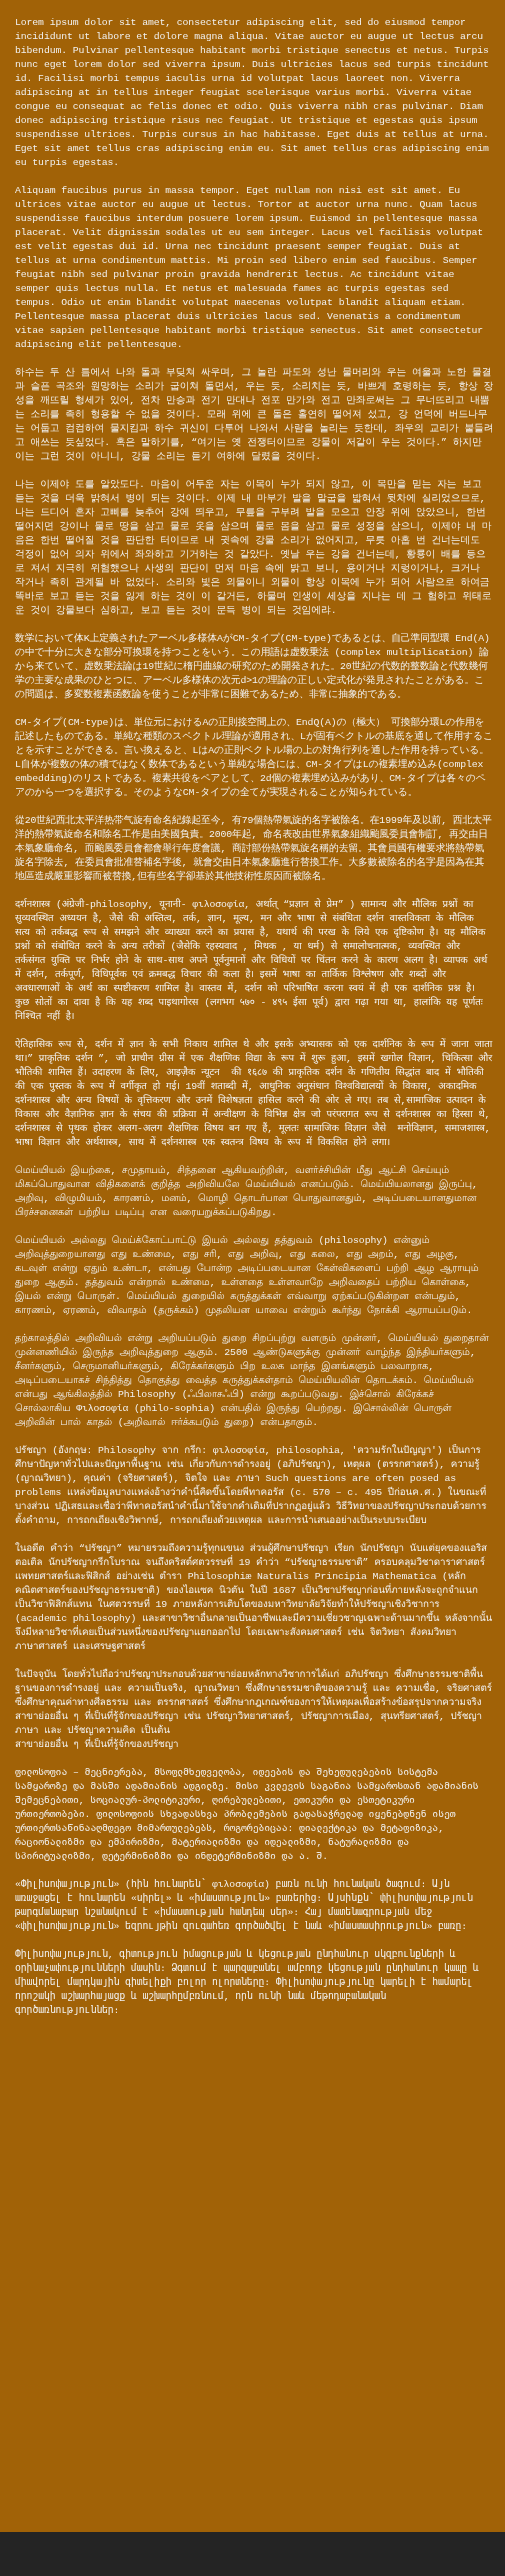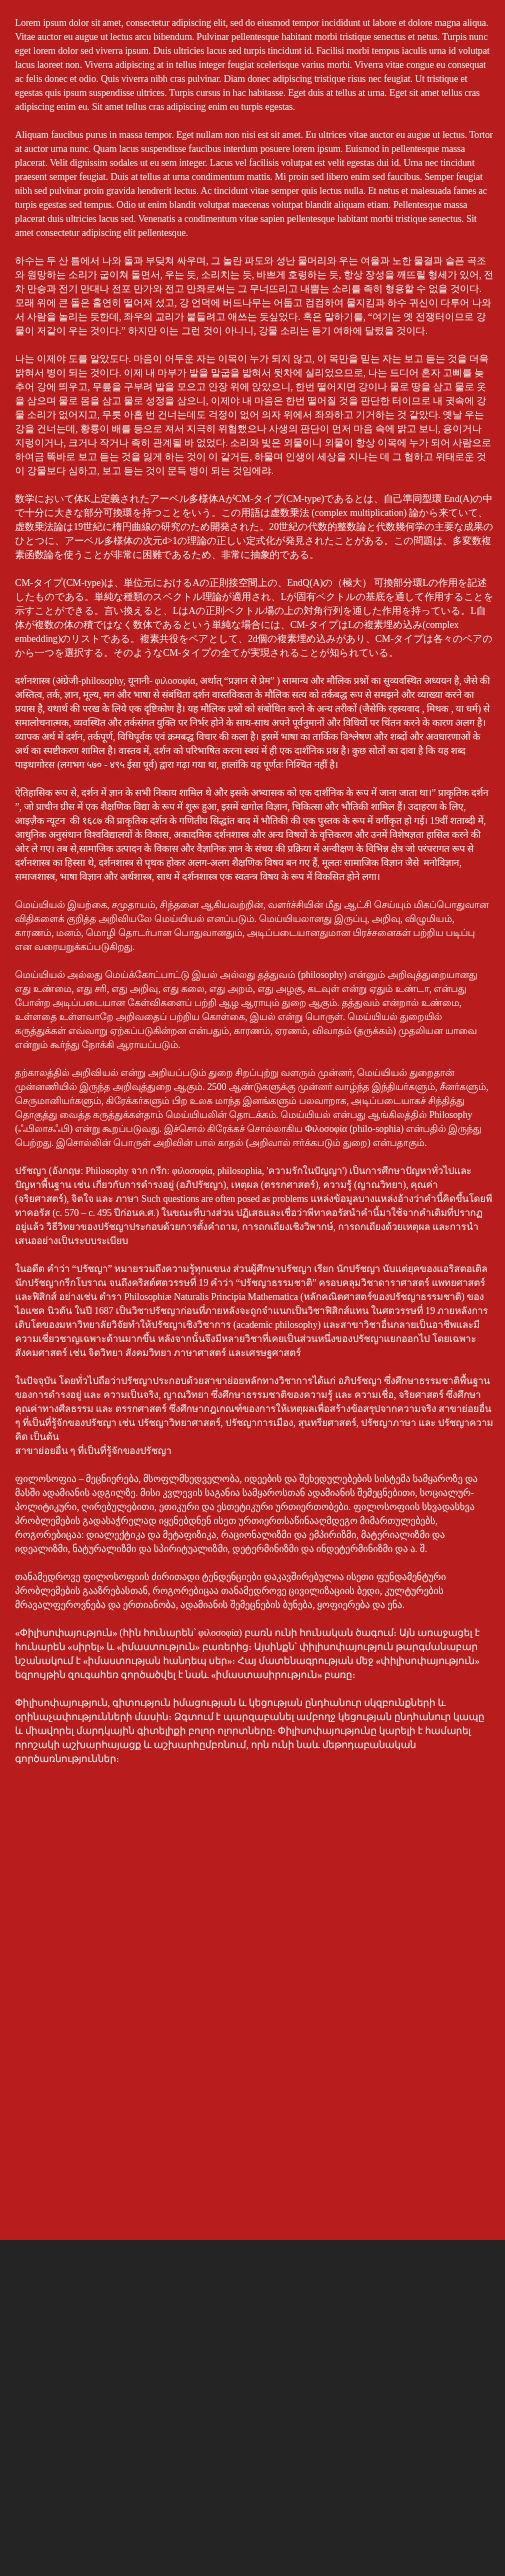--- a/index.html
+++ b/index.html
@@ -1,25 +1,25 @@
 <!DOCTYPE html>
 <html style="font-size:10px"><head>
 <meta charset="utf-8">
 <style>
   html, body { margin: 0; padding: 0; }
   body { background: #242424; }
   .page {
     position: relative;
     width: 505px;
-    height: 2240px;
-    background: #b91c1c;
+    height: 2532px;
+    background: #a16207;
     box-sizing: border-box;
     padding: 16.4px 11.4px 0 15px;
     overflow: hidden;
-    font-family: Liberation Serif, serif;
+    font-family: Liberation Mono, monospace;
   }
   .para {
     margin: 0 0 14px 0;
     color: #f1f1f1;
     font-size: 9.8px;
     line-height: 14px;
     letter-spacing: -0.1px;
     white-space: pre-wrap;
     text-align: left;
   }
@@ -27,27 +27,27 @@
 </head>
 <body>
 
 <div class="page">
   <p class="para" lang="en">Lorem ipsum dolor sit amet, consectetur adipiscing elit, sed do eiusmod tempor incididunt ut labore et dolore magna aliqua. Vitae auctor eu augue ut lectus arcu bibendum. Pulvinar pellentesque habitant morbi tristique senectus et netus. Turpis nunc eget lorem dolor sed viverra ipsum. Duis ultricies lacus sed turpis tincidunt id. Facilisi morbi tempus iaculis urna id volutpat lacus laoreet non. Viverra adipiscing at in tellus integer feugiat scelerisque varius morbi. Viverra vitae congue eu consequat ac felis donec et odio. Quis viverra nibh cras pulvinar. Diam donec adipiscing tristique risus nec feugiat. Ut tristique et egestas quis ipsum suspendisse ultrices. Turpis cursus in hac habitasse. Eget duis at tellus at urna. Eget sit amet tellus cras adipiscing enim eu. Sit amet tellus cras adipiscing enim eu turpis egestas.</p>
   <p class="para" lang="en">Aliquam faucibus purus in massa tempor. Eget nullam non nisi est sit amet. Eu ultrices vitae auctor eu augue ut lectus. Tortor at auctor urna nunc. Quam lacus suspendisse faucibus interdum posuere lorem ipsum. Euismod in pellentesque massa placerat. Velit dignissim sodales ut eu sem integer. Lacus vel facilisis volutpat est velit egestas dui id. Urna nec tincidunt praesent semper feugiat. Duis at tellus at urna condimentum mattis. Mi proin sed libero enim sed faucibus. Semper feugiat nibh sed pulvinar proin gravida hendrerit lectus. Ac tincidunt vitae semper quis lectus nulla. Et netus et malesuada fames ac turpis egestas sed tempus. Odio ut enim blandit volutpat maecenas volutpat blandit aliquam etiam. Pellentesque massa placerat duis ultricies lacus sed. Venenatis a condimentum vitae sapien pellentesque habitant morbi tristique senectus. Sit amet consectetur adipiscing elit pellentesque.</p>
   <p class="para" lang="ko">하수는 두 산 틈에서 나와 돌과 부딪쳐 싸우며, 그 놀란 파도와 성난 물머리와 우는 여울과 노한 물결과 슬픈 곡조와 원망하는 소리가 굽이쳐 돌면서, 우는 듯, 소리치는 듯, 바쁘게 호령하는 듯, 항상 장성을 깨뜨릴 형세가 있어, 전차 만승과 전기 만대나 전포 만가와 전고 만좌로써는 그 무너뜨리고 내뿜는 소리를 족히 형용할 수 없을 것이다. 모래 위에 큰 돌은 홀연히 떨어져 섰고, 강 언덕에 버드나무는 어둡고 컴컴하여 물지킴과 하수 귀신이 다투어 나와서 사람을 놀리는 듯한데, 좌우의 교리가 붙들려고 애쓰는 듯싶었다. 혹은 말하기를, “여기는 옛 전쟁터이므로 강물이 저같이 우는 것이다.” 하지만 이는 그런 것이 아니니, 강물 소리는 듣기 여하에 달렸을 것이다.</p>
   <p class="para" lang="ko">나는 이제야 도를 알았도다. 마음이 어두운 자는 이목이 누가 되지 않고, 이 목만을 믿는 자는 보고 듣는 것을 더욱 밝혀서 병이 되는 것이다. 이제 내 마부가 발을 말굽을 밟혀서 뒷차에 실리었으므로, 나는 드디어 혼자 고삐를 늦추어 강에 띄우고, 무릎을 구부려 발을 모으고 안장 위에 앉았으니, 한번 떨어지면 강이나 물로 땅을 삼고 물로 옷을 삼으며 물로 몸을 삼고 물로 성정을 삼으니, 이제야 내 마음은 한번 떨어질 것을 판단한 터이므로 내 귓속에 강물 소리가 없어지고, 무릇 아홉 번 건너는데도 걱정이 없어 의자 위에서 좌와하고 기거하는 것 같았다. 옛날 우는 강을 건너는데, 황룡이 배를 등으로 져서 지극히 위험했으나 사생의 판단이 먼저 마음 속에 밝고 보니, 용이거나 지렁이거나, 크거나 작거나 족히 관계될 바 없었다. 소리와 빛은 외물이니 외물이 항상 이목에 누가 되어 사람으로 하여금 똑바로 보고 듣는 것을 잃게 하는 것이 이 같거든, 하물며 인생이 세상을 지나는 데 그 험하고 위태로운 것이 강물보다 심하고, 보고 듣는 것이 문득 병이 되는 것임에랴.</p>
   <p class="para" lang="ja">数学において体K上定義されたアーベル多様体AがCM-タイプ(CM-type)であるとは、自己準同型環 End(A)の中で十分に大きな部分可換環を持つことをいう。この用語は虚数乗法 (complex multiplication) 論から来ていて、虚数乗法論は19世紀に楕円曲線の研究のため開発された。20世紀の代数的整数論と代数幾何学の主要な成果のひとつに、アーベル多様体の次元d&gt;1の理論の正しい定式化が発見されたことがある。この問題は、多変数複素函数論を使うことが非常に困難であるため、非常に抽象的である。</p>
   <p class="para" lang="ja">CM-タイプ(CM-type)は、単位元におけるAの正則接空間上の、EndQ(A)の（極大） 可換部分環Lの作用を記述したものである。単純な種類のスペクトル理論が適用され、Lが固有ベクトルの基底を通して作用することを示すことができる。言い換えると、LはAの正則ベクトル場の上の対角行列を通した作用を持っている。L自体が複数の体の積ではなく数体であるという単純な場合には、CM-タイプはLの複素埋め込み(complex embedding)のリストである。複素共役をペアとして、2d個の複素埋め込みがあり、CM-タイプは各々のペアのから一つを選択する。そのようなCM-タイプの全てが実現されることが知られている。</p>
+  <p class="para" lang="zh">從20世紀西北太平洋热带气旋有命名紀錄起至今, 有79個熱帶氣旋的名字被除名。在1999年及以前, 西北太平洋的熱帶氣旋命名和除名工作是由美國負責。2000年起, 命名表改由世界氣象組織颱風委員會制訂, 再交由日本氣象廳命名, 而颱風委員會都會舉行年度會議, 商討部份熱帶氣旋名稱的去留。其會員國有權要求將熱帶氣旋名字除去, 在委員會批准替補名字後, 就會交由日本氣象廳進行替換工作。大多數被除名的名字是因為在其地區造成嚴重影響而被替換,但有些名字卻基於其他技術性原因而被除名。</p>
   <p class="para" lang="hi">दर्शनशास्त्र (अंग्रेजी-philosophy, यूनानी- φιλοσοφία, अर्थात् “प्रज्ञान से प्रेम” ) सामान्य और मौलिक प्रश्नों का सुव्यवस्थित अध्ययन है, जैसे की अस्तित्व, तर्क, ज्ञान, मूल्य, मन और भाषा से संबंधिता दर्शन वास्तविकता के मौलिक सत्य को तर्कबद्ध रूप से समझने और व्याख्या करने का प्रयास है, यथार्थ की परख के लिये एक दृष्टिकोण है। यह मौलिक प्रश्नों को संबोधित करने के अन्य तरीकों (जैसेकि रहस्यवाद , मिथक , या धर्म) से समालोचनात्मक, व्यवस्थित और तर्कसंगत युक्ति पर निर्भर होने के साथ-साथ अपने पूर्वनुमानों और विधियों पर चिंतन करने के कारण अलग है। व्यापक अर्थ में दर्शन, तर्कपूर्ण, विधिपूर्वक एवं क्रमबद्ध विचार की कला है। इसमें भाषा का तार्किक विश्लेषण और शब्दों और अवधारणाओं के अर्थ का स्पष्टीकरण शामिल है। वास्तव में, दर्शन को परिभाषित करना स्वयं में ही एक दार्शनिक प्रश्न है। कुछ सोतों का दावा है कि यह शब्द पाइथागोरस (लगभग ५७० - ४९५ ईसा पूर्व) द्वारा गढ़ा गया था, हालांकि यह पूर्णतः निश्चित नहीं है।</p>
   <p class="para" lang="hi">ऐतिहासिक रूप से, दर्शन में ज्ञान के सभी निकाय शामिल थे और इसके अभ्यासक को एक दार्शनिक के रूप में जाना जाता था।” प्राकृतिक दर्शन ”, जो प्राचीन ग्रीस में एक शैक्षणिक विद्या के रूप में शुरू हुआ, इसमें खगोल विज्ञान, चिकित्सा और भौतिकी शामिल हैं। उदाहरण के लिए, आइज़ैक न्यूटन  की १६८७ की प्राकृतिक दर्शन के गणितीय सिद्धांत बाद में भौतिकी की एक पुस्तक के रूप में वर्गीकृत हो गई। 19वीं शताब्दी में, आधुनिक अनुसंधान विश्वविद्यालयों के विकास, अकादमिक दर्शनशास्त्र और अन्य विषयों के वृत्तिकरण और उनमें विशेषज्ञता हासिल करने की ओर ले गए। तब से,सामाजिक उत्पादन के विकास और वैज्ञानिक ज्ञान के संचय की प्रक्रिया में अन्वीक्षण के विभिन्न क्षेत्र जो परंपरागत रूप से दर्शनशास्त्र का हिस्सा थे, दर्शनशास्त्र से पृथक होकर अलग-अलग शैक्षणिक विषय बन गए हैं, मूलतः सामाजिक विज्ञान जैसे  मनोविज्ञान, समाजशास्त्र, भाषा विज्ञान और अर्थशास्त्र, साथ में दर्शनशास्त्र एक स्वतन्त्र विषय के रूप में विकसित होने लगा।</p>
   <p class="para" lang="ta">மெய்யியல் இயற்கை, சமுதாயம், சிந்தனை ஆகியவற்றின், வளர்ச்சியின் மீது ஆட்சி செய்யும் மிகப்பொதுவான விதிகளைக் குறித்த அறிவியலே மெய்யியல் எனப்படும். மெய்யியலானது இருப்பு, அறிவு, விழுமியம், காரணம், மனம், மொழி தொடர்பான பொதுவானதும், அடிப்படையானதுமான பிரச்சனைகள் பற்றிய படிப்பு என வரையறுக்கப்படுகிறது.</p>
   <p class="para" lang="ta">மெய்யியல் அல்லது மெய்க்கோட்பாட்டு இயல் அல்லது தத்துவம் (philosophy) என்னும் அறிவுத்துறையானது எது உண்மை, எது சரி, எது அறிவு, எது கலை, எது அறம், எது அழகு, கடவுள் என்று ஏதும் உண்டா, என்பது போன்ற அடிப்படையான கேள்விகளைப் பற்றி ஆழ ஆராயும் துறை ஆகும். தத்துவம் என்றால் உண்மை, உள்ளதை உள்ளவாறே அறிவதைப் பற்றிய கொள்கை, இயல் என்று பொருள். மெய்யியல் துறையில் கருத்துக்கள் எவ்வாறு ஏற்கப்படுகின்றன என்பதும், காரணம், ஏரணம், விவாதம் (தருக்கம்) முதலியன யாவை என்றும் கூர்ந்து நோக்கி ஆராயப்படும்.</p>
   <p class="para" lang="ta">தற்காலத்தில் அறிவியல் என்று அறியப்படும் துறை சிறப்புற்று வளரும் முன்னர், மெய்யியல் துறைதான் முன்னணியில் இருந்த அறிவுத்துறை ஆகும். 2500 ஆண்டுகளுக்கு முன்னர் வாழ்ந்த இந்தியர்களும், சீனர்களும், செருமானியர்களும், கிரேக்கர்களும் பிற உலக மாந்த இனங்களும் பலவாறாக, அடிப்படையாகச் சிந்தித்து தொகுத்து வைத்த கருத்துக்கள்தாம் மெய்யியலின் தொடக்கம். மெய்யியல் என்பது ஆங்கிலத்தில் Philosophy (ஃபிலாசஃபி) என்று கூறப்படுவது. இச்சொல் கிரேக்கச் சொல்லாகிய Φιλοσοφία (philo-sophia) என்பதில் இருந்து பெற்றது. இசொல்லின் பொருள் அறிவின் பால் காதல் (அறிவால் ஈர்க்கபடும் துறை) என்பதாகும்.</p>
   <p class="para" lang="th">ปรัชญา (อังกฤษ: Philosophy จาก กรีก: φιλοσοφία, philosophia, 'ความรักในปัญญา') เป็นการศึกษาปัญหาทั่วไปและปัญหาพื้นฐาน เช่น เกี่ยวกับการดำรงอยู่ (อภิปรัชญา), เหตุผล (ตรรกศาสตร์), ความรู้ (ญาณวิทยา), คุณค่า (จริยศาสตร์), จิตใจ และ ภาษา Such questions are often posed as problems แหล่งข้อมูลบางแหล่งอ้างว่าคำนี้คิดขึ้นโดยพีทาคอรัส (c. 570 – c. 495 ปีก่อนค.ศ.) ในขณะที่บางส่วน ปฏิเสธและเชื่อว่าพีทาคอรัสนำคำนี้มาใช้จากคำเดิมที่ปรากฏอยู่แล้ว วิธีวิทยาของปรัชญาประกอบด้วยการตั้งคำถาม, การถกเถียงเชิงวิพากษ์, การถกเถียงด้วยเหตุผล และการนำเสนออย่างเป็นระบบระเบียบ</p>
   <p class="para" lang="th">ในอดีต คำว่า “ปรัชญา” หมายรวมถึงความรู้ทุกแขนง ส่วนผู้ศึกษาปรัชญา เรียก นักปรัชญา นับแต่ยุคของแอริสตอเติล นักปรัชญากรีกโบราณ จนถึงคริสต์ศตวรรษที่ 19 คำว่า “ปรัชญาธรรมชาติ” ครอบคลุมวิชาดาราศาสตร์ แพทยศาสตร์และฟิสิกส์ อย่างเช่น ตำรา Philosophiæ Naturalis Principia Mathematica (หลักคณิตศาสตร์ของปรัชญาธรรมชาติ) ของไอแซค นิวตัน ในปี 1687 เป็นวิชาปรัชญาก่อนที่ภายหลังจะถูกจำแนกเป็นวิชาฟิสิกส์แทน ในศตวรรษที่ 19 ภายหลังการเติบโตของมหาวิทยาลัยวิจัยทำให้ปรัชญาเชิงวิชาการ (academic philosophy) และสาขาวิชาอื่นกลายเป็นอาชีพและมีความเชี่ยวชาญเฉพาะด้านมากขึ้น หลังจากนั้นจึงมีหลายวิชาที่เคยเป็นส่วนหนึ่งของปรัชญาแยกออกไป โดยเฉพาะสังคมศาสตร์ เช่น จิตวิทยา สังคมวิทยา ภาษาศาสตร์ และเศรษฐศาสตร์</p>
   <p class="para" lang="th">ในปัจจุบัน โดยทั่วไปถือว่าปรัชญาประกอบด้วยสาขาย่อยหลักทางวิชาการได้แก่ อภิปรัชญา ซึ่งศึกษาธรรมชาติพื้นฐานของการดำรงอยู่ และ ความเป็นจริง, ญาณวิทยา ซึ่งศึกษาธรรมชาติของความรู้ และ ความเชื่อ, จริยศาสตร์ ซึ่งศึกษาคุณค่าทางศีลธรรม และ ตรรกศาสตร์ ซึ่งศึกษากฎเกณฑ์ของการให้เหตุผลเพื่อสร้างข้อสรุปจากความจริง สาขาย่อยอื่น ๆ ที่เป็นที่รู้จักของปรัชญา เช่น ปรัชญาวิทยาศาสตร์, ปรัชญาการเมือง, สุนทรียศาสตร์, ปรัชญาภาษา และ ปรัชญาความคิด เป็นต้น
 สาขาย่อยอื่น ๆ ที่เป็นที่รู้จักของปรัชญา</p>
   <p class="para" lang="ka">ფილოსოფია – მეცნიერება, მსოფლმხედველობა, იდეების და შეხედულებების სისტემა სამყაროზე და მასში ადამიანის ადგილზე. მისი კვლევის საგანია სამყაროსთან ადამიანის შემეცნებითი, სოციალურ-პოლიტიკური, ღირებულებითი, ეთიკური და ესთეტიკური ურთიერთობები. ფილოსოფიის სხვადასხვა პრობლემების გადასაჭრელად იყენებდნენ ისეთ ურთიერთსაწინააღმდეგო მიმართულებებს, როგორებიცაა: დიალექტიკა და მეტაფიზიკა, რაციონალიზმი და ემპირიზმი, მატერიალიზმი და იდეალიზმი, ნატურალიზმი და სპირიტუალიზმი, დეტერმინიზმი და ინდეტერმინიზმი და ა. შ.</p>
-  <p class="para" lang="ka">თანამედროვე ფილოსოფიის ძირითადი ტენდენციები დაკავშირებულია ისეთი ფუნდამენტური პრობლემების გააზრებასთან, როგორებიცაა თანამედროვე ცივილიზაციის ბედი, კულტურების მრავალფეროვნება და ერთიანობა, ადამიანის შემეცნების ბუნება, ყოფიერება და ენა.</p>
   <p class="para" lang="hy">«Փիլիսոփայություն» (հին հունարեն՝ φιλοσοφία) բառն ունի հունական ծագում։ Այն առաջացել է հունարեն «սիրել» և «իմաստություն» բառերից։ Այսինքն՝ փիլիսոփայություն թարգմանաբար նշանակում է «իմաստության հանդեպ սեր»։ Հայ մատենագրության մեջ «փիլիսոփայություն» եզրույթին զուգահեռ գործածվել է նաև «իմաստասիրություն» բառը։</p>
   <p class="para" lang="hy">Փիլիսոփայություն, գիտություն իմացության և կեցության ընդհանուր սկզբունքների և օրինաչափությունների մասին։ Ձգտում է պարզաբանել ամբողջ կեցության ընդհանուր կապը և միավորել մարդկային գիտելիքի բոլոր ոլորտները։ Փիլիսոփայությունը կարելի է համարել որոշակի աշխարհայացք և աշխարհըմբռնում, որն ունի նաև մեթոդաբանական գործառնություններ։</p>
 </div>
 
 
 </body></html>

